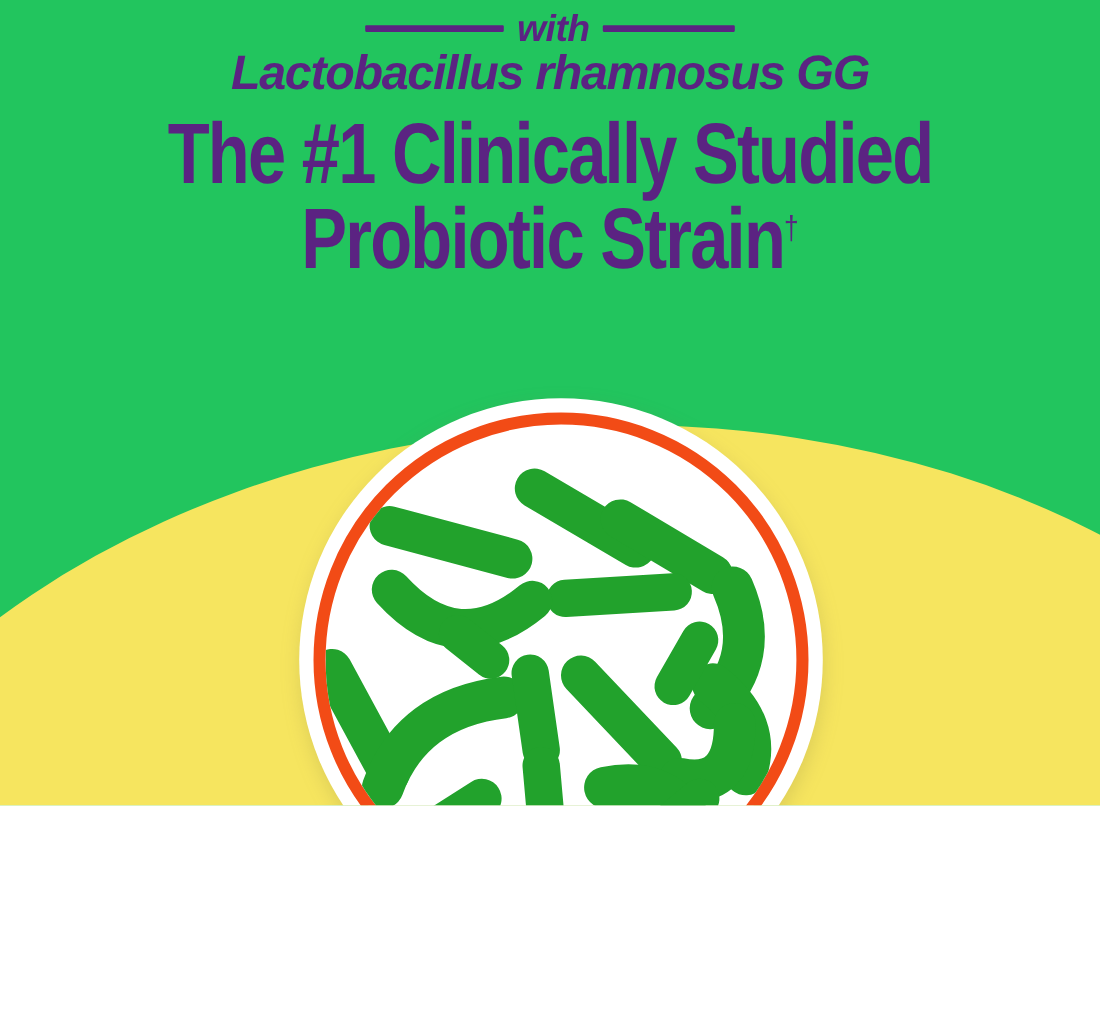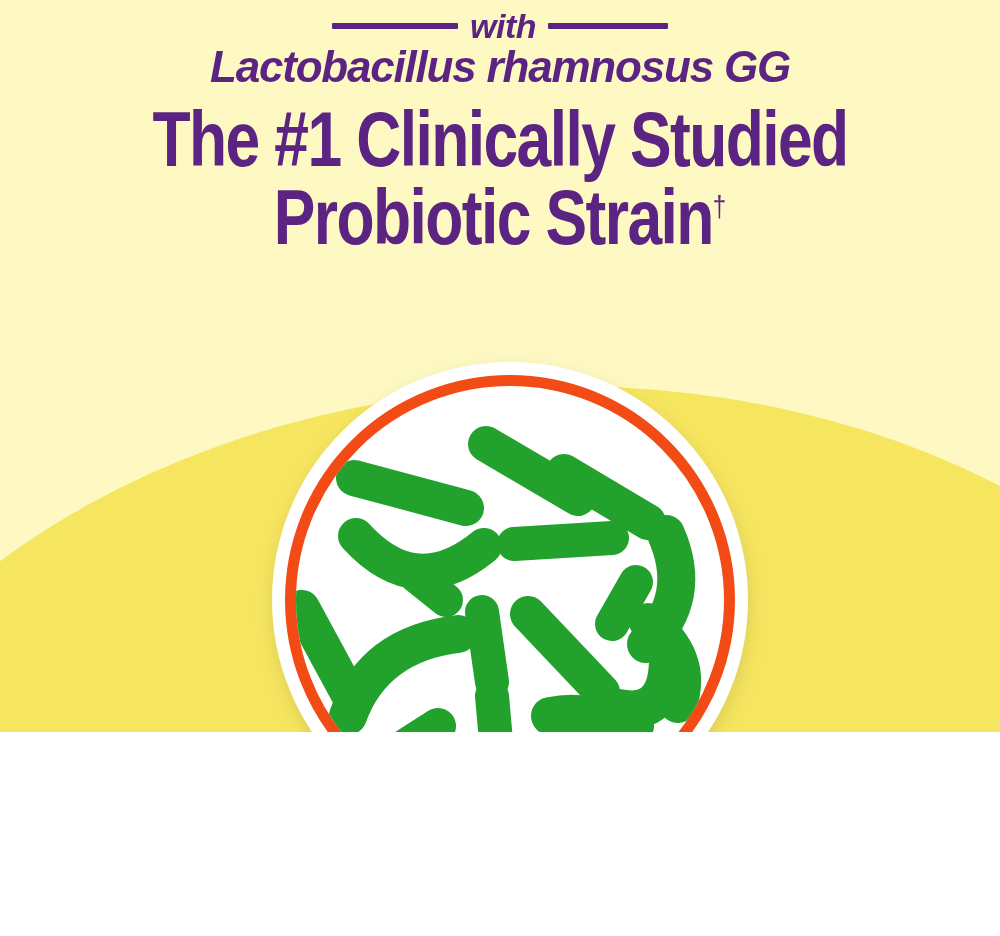--- a/index.html
+++ b/index.html
@@ -11,21 +11,21 @@
     height: 936px;
     background: #ffffff;
     font-family: "Liberation Sans", sans-serif;
     overflow: hidden;
   }
 
   #stage {
     position: relative;
     width: 1000px;
     height: 732px;
-    background: #fef9c3;
+    background: #22c55e;
     overflow: hidden;
   }
 
   
   .yellow-blob {
     position: absolute;
     left: -250px;
     top: 388px;
     width: 1520px;
     height: 1180px;

